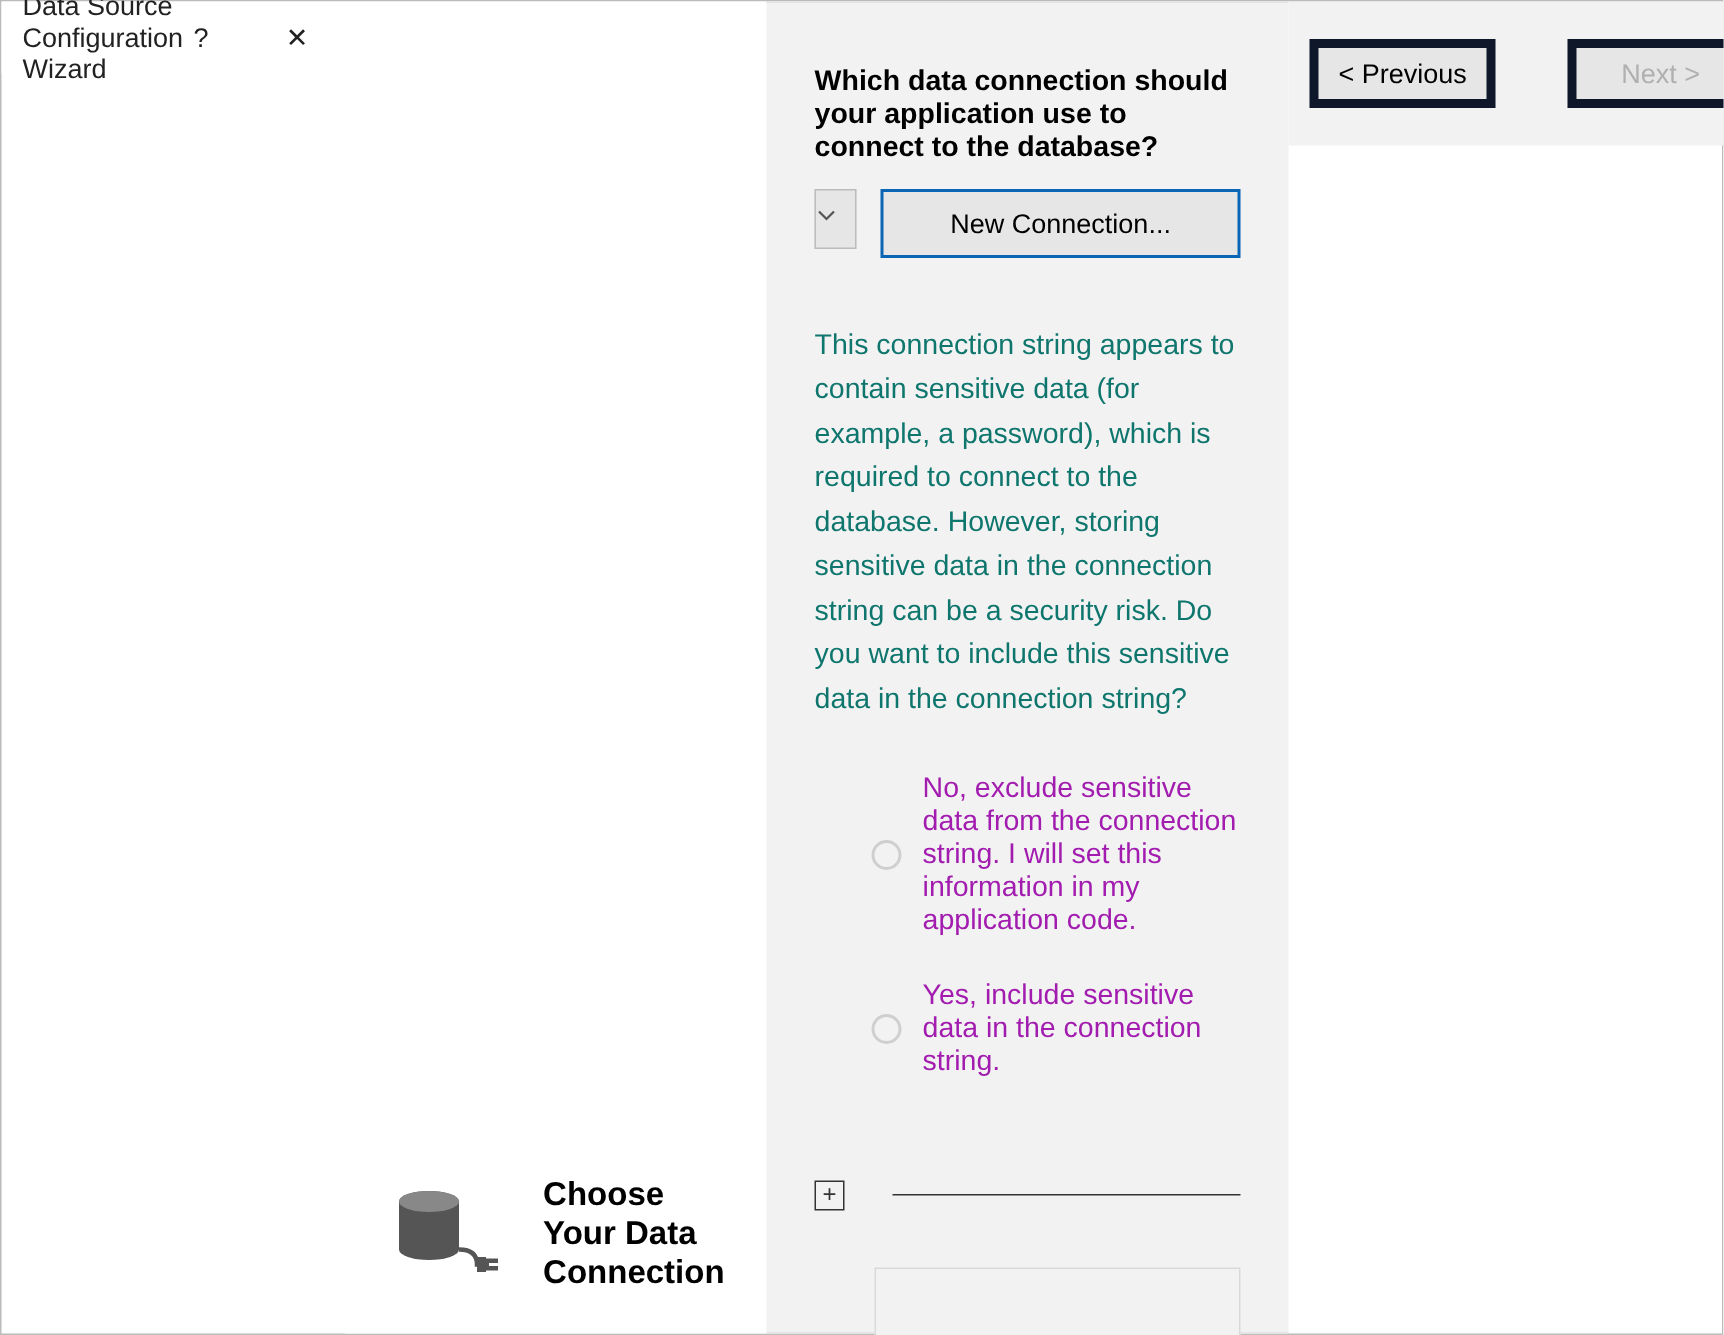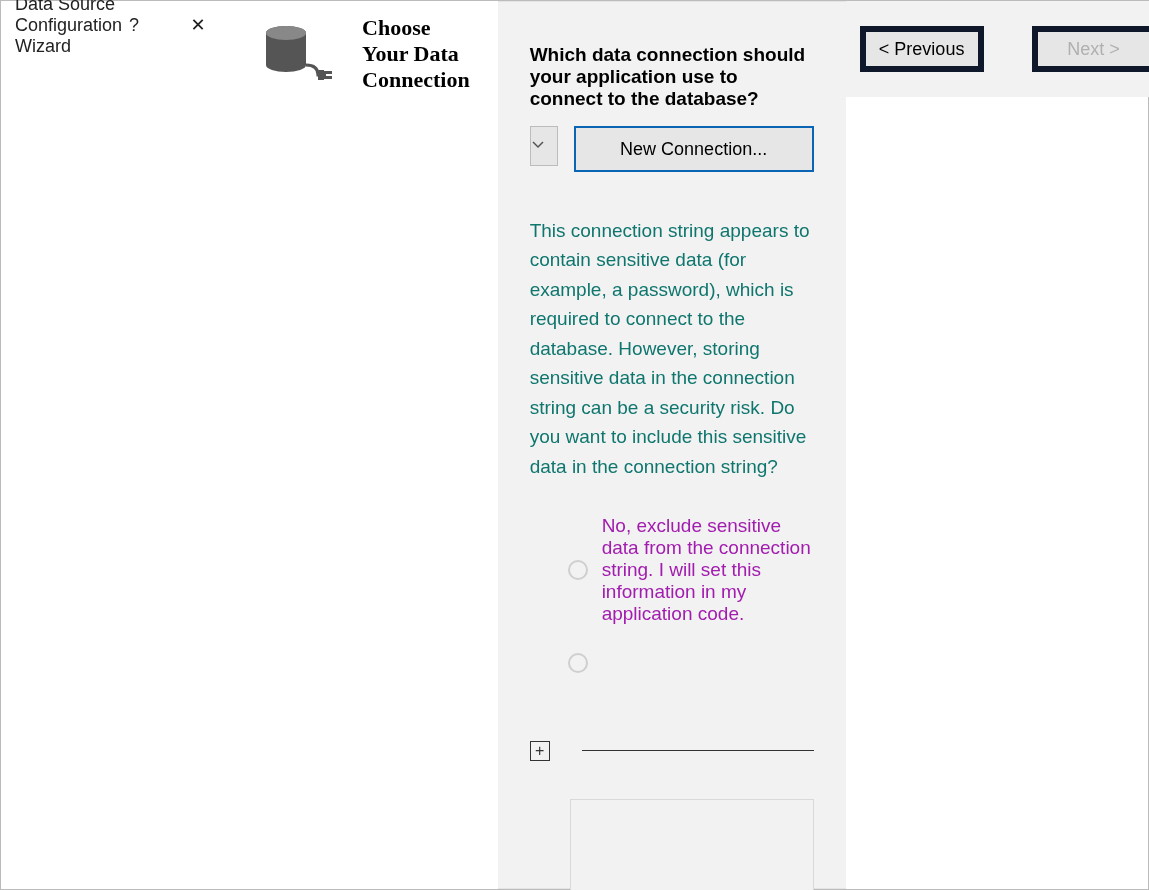--- a/index.html
+++ b/index.html
@@ -44,24 +44,23 @@
     justify-content: center;
     color: #222;
     font-size: 18px;
     cursor: pointer;
     background: transparent;
     border: none;
   }
   .header {
     padding: 14px 28px 28px 28px;
     display: flex;
-    align-items: flex-start;
+    align-items: flex-end;
     gap: 30px;
     background: #fff;
-    font-family: Liberation Serif, serif;
   }
   .header-title {
     font-size: 22px;
     font-weight: 700;
     color: #000;
   }
   .content {
     flex: 1;
     background: #f2f2f2;
     padding: 42px 32px 20px 32px;
@@ -244,20 +243,21 @@
 
     <div class="explain">This connection string appears to contain sensitive data (for example, a password), which is required to connect to the database. However, storing sensitive data in the connection string can be a security risk. Do you want to include this sensitive data in the connection string?</div>
 
     <div class="radios">
       <div class="radio-row">
         <span class="radio-circle"></span>
         <span>No, exclude sensitive data from the connection string. I will set this information in my application code.</span>
       </div>
       <div class="radio-row">
         <span class="radio-circle"></span>
+        <span>Yes, include sensitive data in the connection string.</span>
       </div>
     </div>
 
     <div class="expand-row">
       <span class="expand-box">
         <span>+</span>
       </span>
       <span class="expand-line"></span>
     </div>
 

